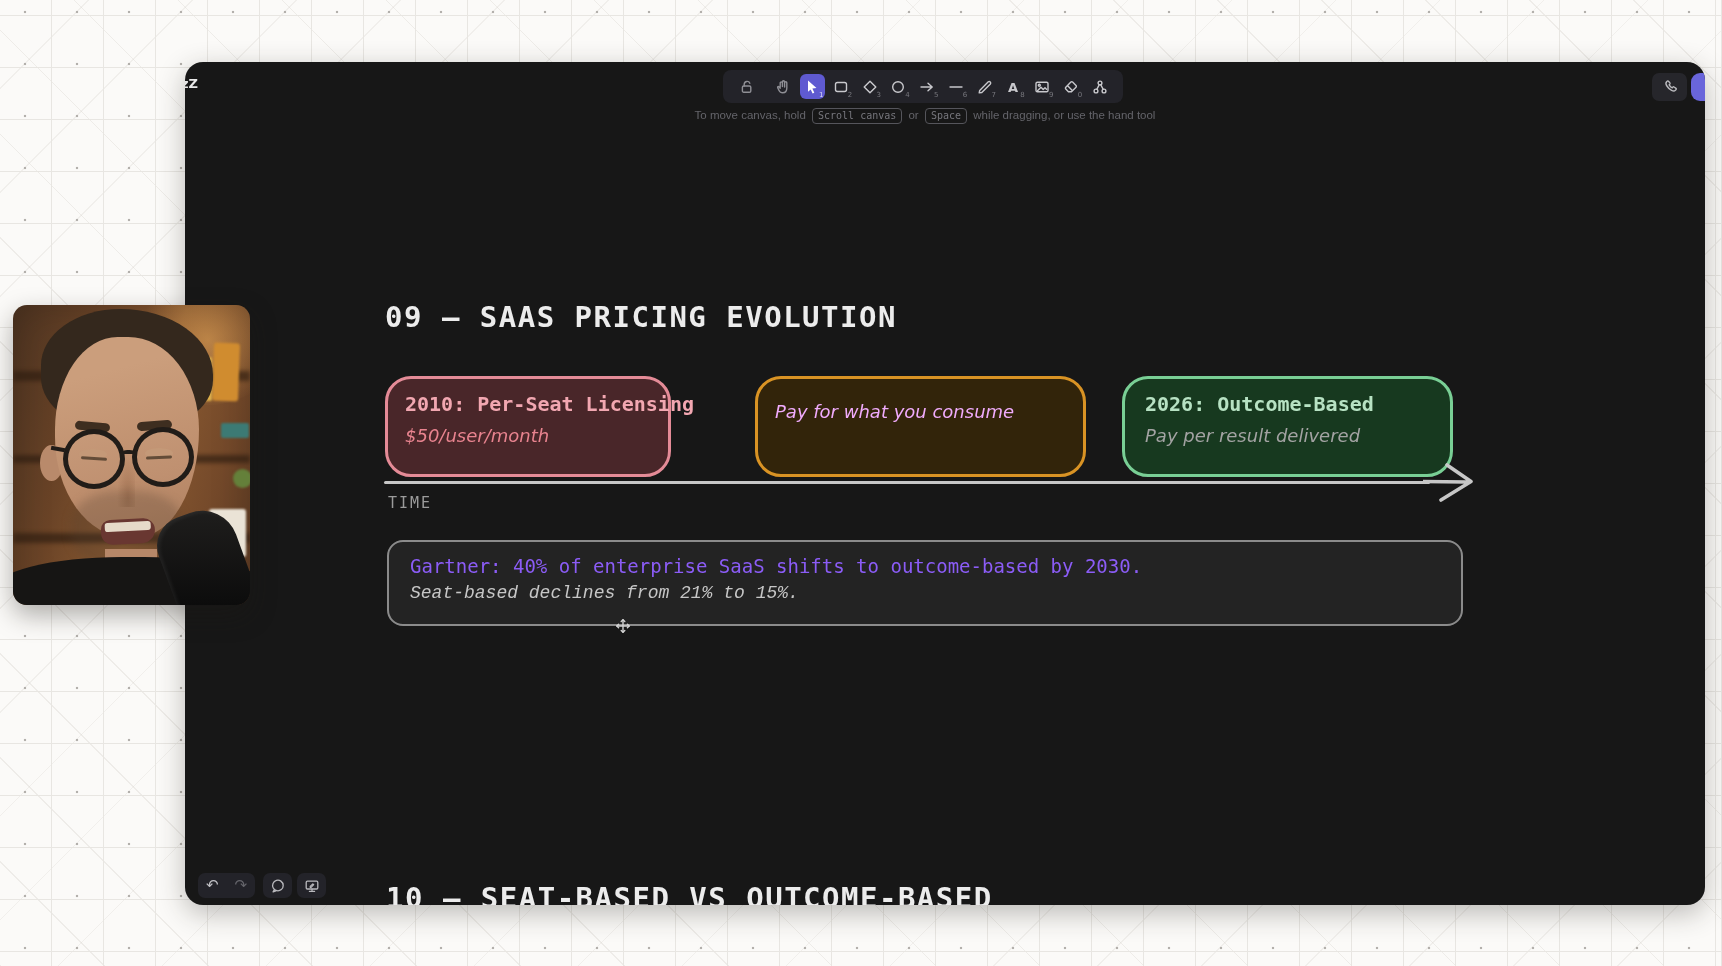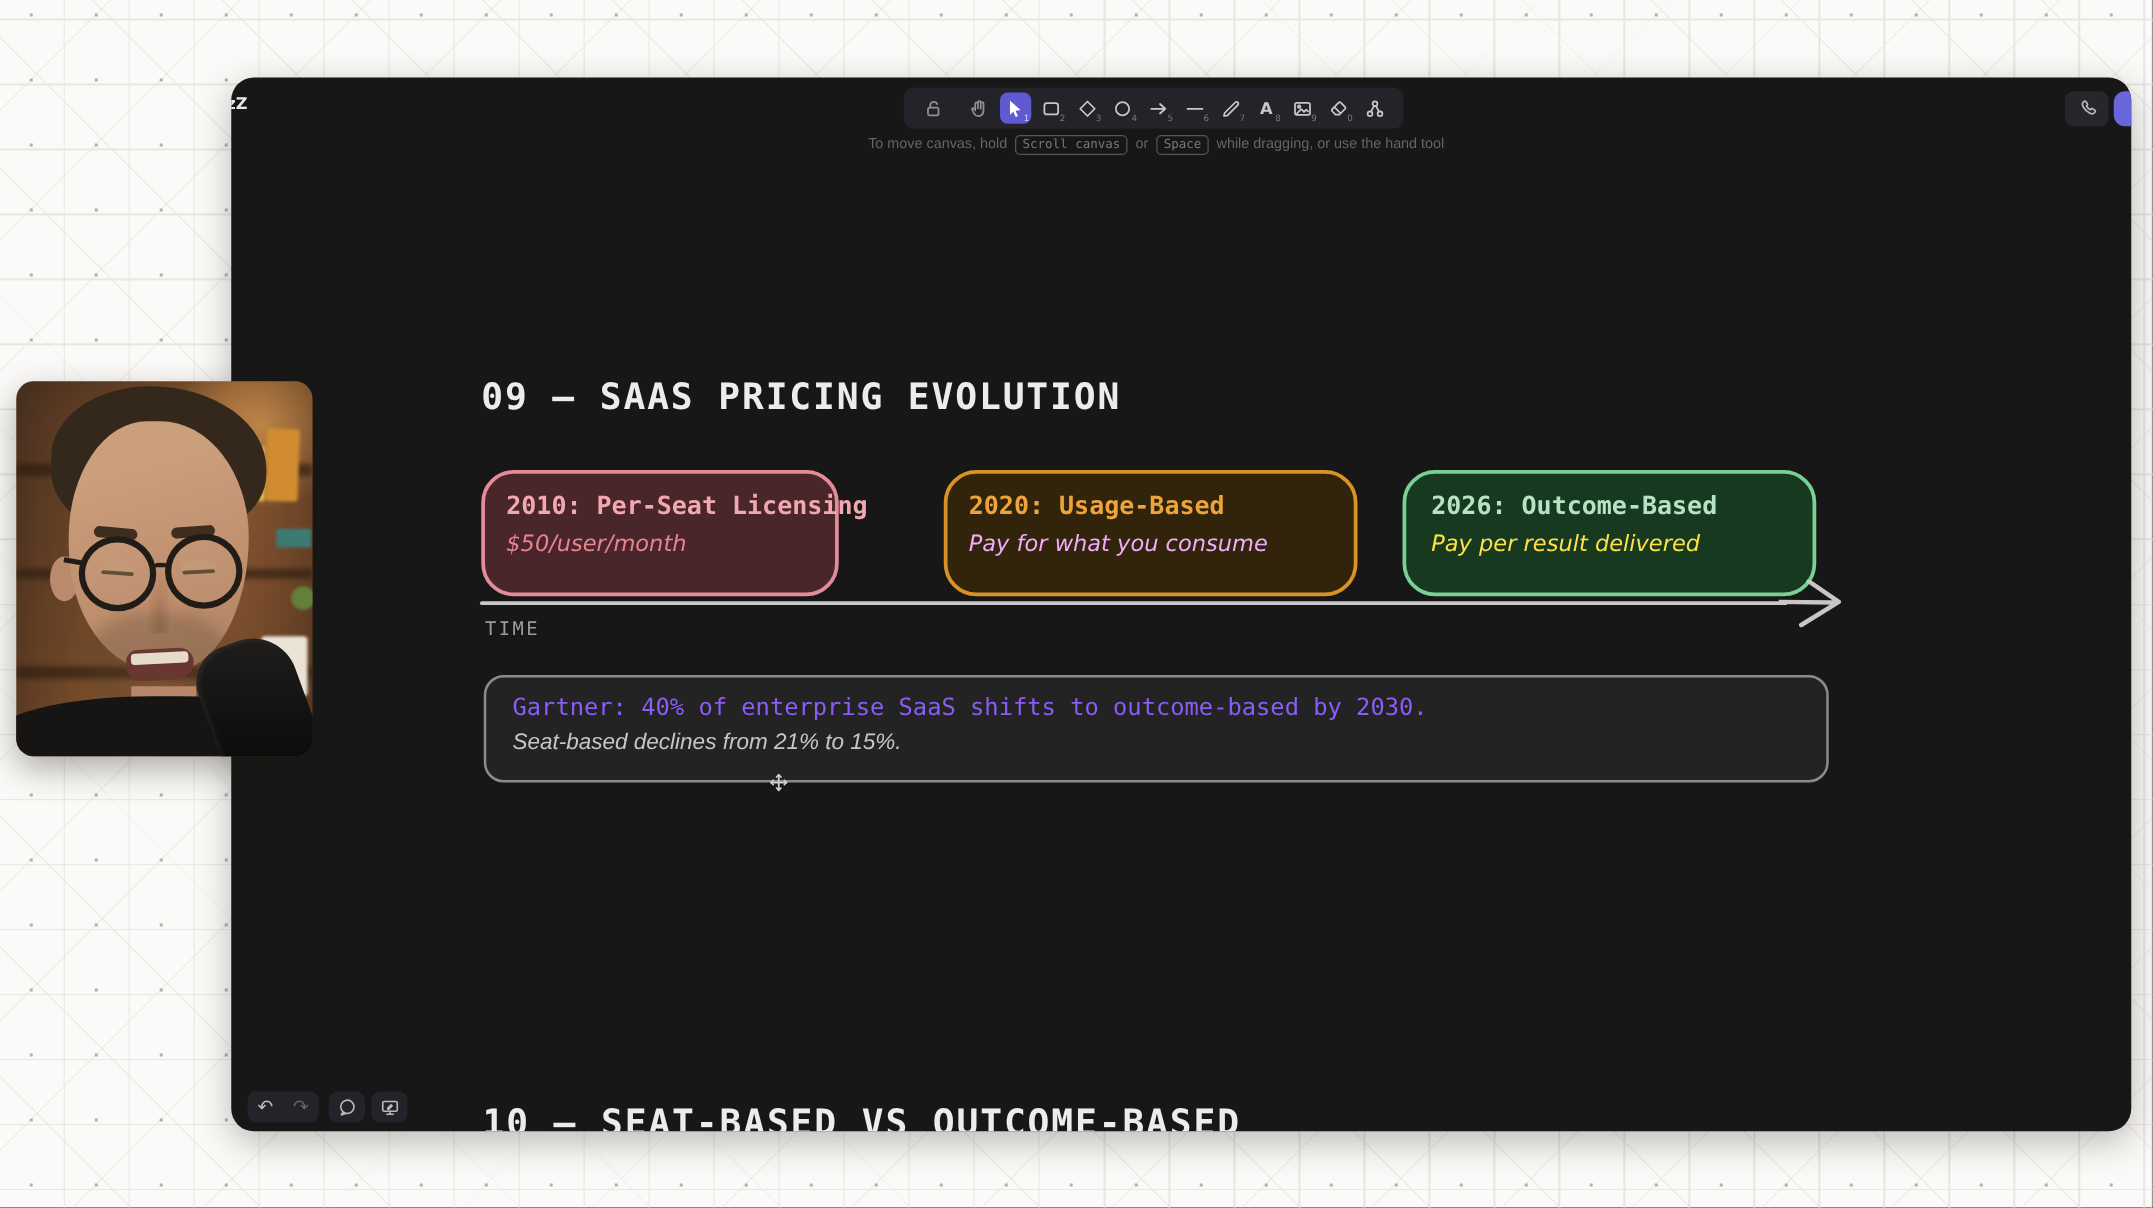--- a/index.html
+++ b/index.html
@@ -67,34 +67,34 @@
   .shape-box{ position:absolute; top:314px; height:101px; border-radius:26px;
     border:3.5px solid; padding:13px 17px; }
   .shape-box .head{ display:block; font-size:20px; font-weight:bold; white-space:nowrap; }
   .shape-box .sub{ display:block; margin-top:9px; font-size:18px; white-space:nowrap;
     font-family:"DejaVu Sans", sans-serif; font-style:italic; }
   .b1{ left:200px; width:286px; border-color:#e48b97; background:#492629; }
   .b1 .head{ color:#f2a7b1; } .b1 .sub{ color:#e8838f; }
   .b2{ left:570px; width:331px; border-color:#d99324; background:#32240a; }
   .b2 .head{ color:#eda43a; } .b2 .sub{ color:#f0abfc; }
   .b3{ left:937px; width:331px; border-color:#79cf95; background:#17391f;padding-left:20px; }
-  .b3 .head{ color:#b7e2c3; } .b3 .sub{ color:#fde047; }
+  .b3 .head{ color:#b7e2c3; } .b3 .sub{ color:#a3a3a3; }
 
   .timeline-line{ position:absolute; left:199px; top:419px; width:1046px; height:3px;
     background:#c7c7c7; border-radius:2px; }
   .timeline-arrow{ position:absolute; left:1238px; top:398px; }
   .timeline-label{ position:absolute; left:203px; top:432px; color:#9b9b9b;
     font-size:15px; letter-spacing:2px; }
 
   .note-box{ position:absolute; left:202px; top:478px; width:1076px; height:86px;
     background:#232323; border:2.5px solid #8b8b8b; border-radius:16px;
     padding:13px 21px; }
   .note-line1{ display:block; color:#8b5cf6; font-size:19px; white-space:nowrap; }
   .note-line2{ display:block; margin-top:6px; color:#c6c6c6; font-size:18px;
-    font-family:Liberation Sans, sans-serif; font-style:italic; white-space:nowrap; }
+    font-family:Liberation Mono, monospace; font-style:italic; white-space:nowrap; }
 
   .move-cursor{ position:absolute; left:430px; top:556px; }
 
   
   .history-island{ position:absolute; left:13px; top:811px; width:57px; height:25px;
     background:#232329; border-radius:7px; display:flex; align-items:center; justify-content:space-around;
     font-family:"DejaVu Sans", sans-serif; }
   .undo{ color:#c0c0c4; font-size:15px; line-height:1; }
   .redo{ color:#65656b; font-size:15px; line-height:1; }
   .pill-btn{ position:absolute; top:811px; width:29px; height:25px; background:#232329;
@@ -265,21 +265,20 @@
   </div>
   <div class="share-pill"></div>
 
   <div class="title-text t09">09 — SAAS PRICING EVOLUTION</div>
 
   <div class="shape-box b1">
     <span class="head">2010: Per-Seat Licensing</span>
     <span class="sub">$50/user/month</span>
   </div>
   <div class="shape-box b2">
-    <span class="head">2020: Usage-Based</span>
     <span class="sub">Pay for what you consume</span>
   </div>
   <div class="shape-box b3">
     <span class="head">2026: Outcome-Based</span>
     <span class="sub">Pay per result delivered</span>
   </div>
 
   <div class="timeline-line"></div>
   <svg class="timeline-arrow" width="62" height="48" viewBox="0 0 62 48">
     <path d="M0 21.5 43 22 M24 5 48 21.5 18 40" stroke="#c7c7c7" stroke-width="3.6" fill="none" stroke-linecap="round" stroke-linejoin="round"></path>

